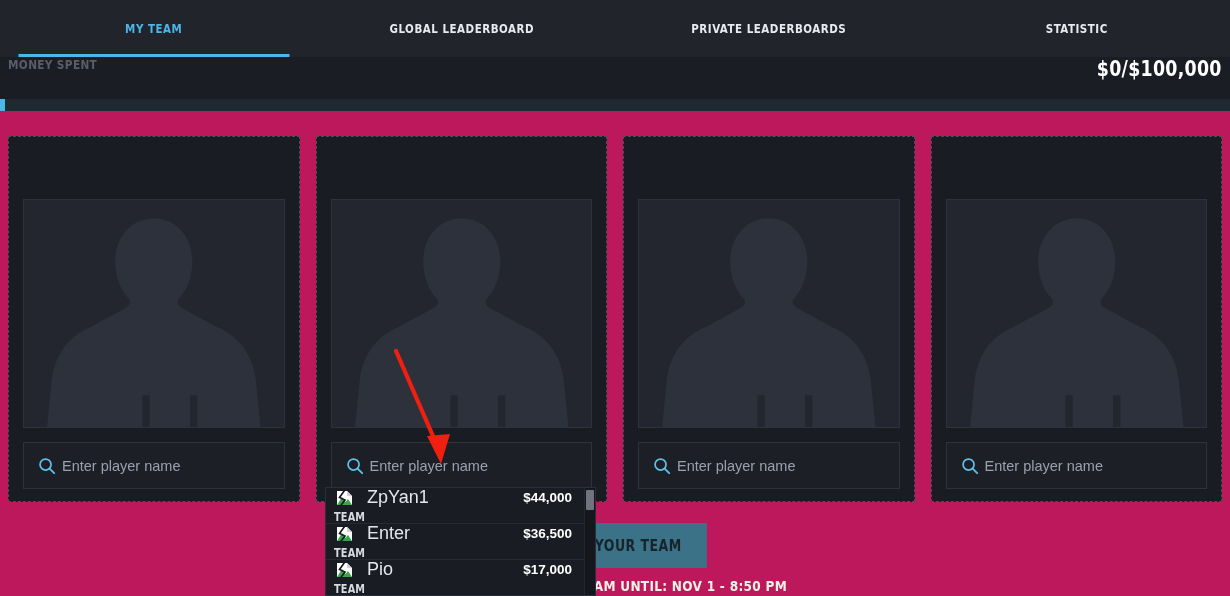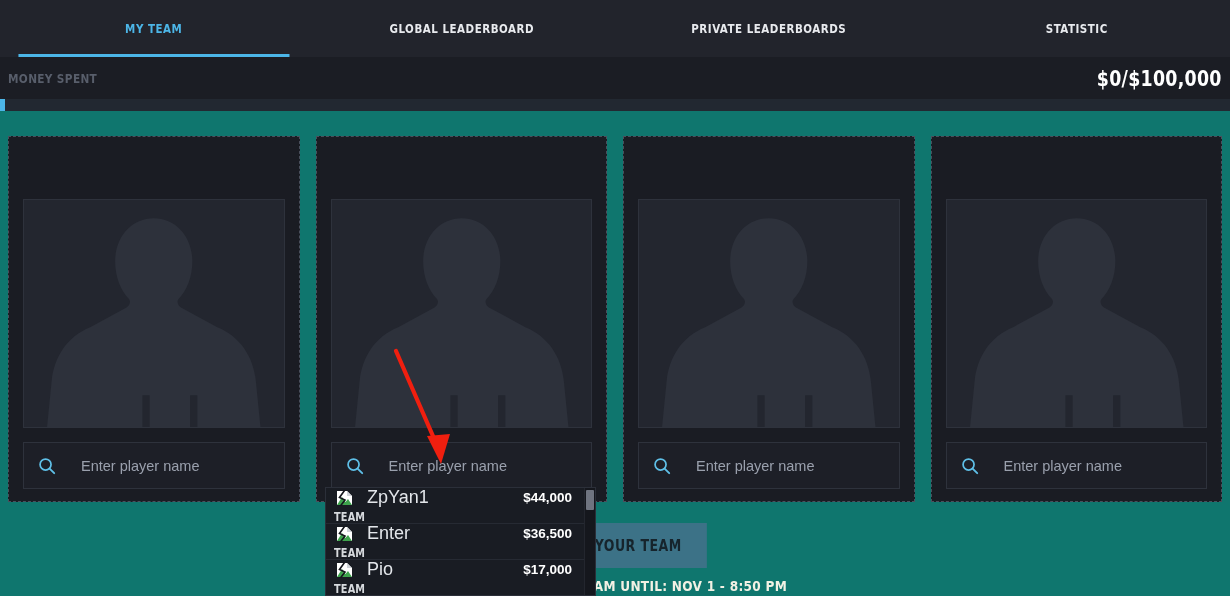--- a/index.html
+++ b/index.html
@@ -2,21 +2,21 @@
 <html><head>
 <meta charset="utf-8">
 <style>
   * { box-sizing: border-box; margin: 0; padding: 0; }
   html, body {
     width: 1230px; height: 596px;
     background: #1b1d24;
     font-family: "Liberation Sans", sans-serif;
     overflow: hidden;
   }
-  .app { position: relative; width: 1230px; height: 596px; background: #0f766e; }
+  .app { position: relative; width: 1230px; height: 596px; background: #be185d; }
 
   
   .tabbar {
     position: absolute; left: 0; top: 0; width: 1230px; height: 57px;
     background: #22242c;
     display: flex; align-items: stretch;
   }
   .tab {
     flex: 1 1 0; position: relative;
     display: flex; align-items: center; justify-content: center;
@@ -31,21 +31,21 @@
   .tab.active { color: #4cb6e8; }
   .tab.active:after {
     content: ""; position: absolute; left: 0; right: 0; bottom: 0;
     height: 3px; background: #4cb6e8;
   }
 
   
   .moneybar {
     position: absolute; left: 0; top: 57px; width: 1230px; height: 49px;
     background: #1b1d24;
-    display: flex; align-items: center; justify-content: space-between;
+    display: flex; justify-content: space-between;
     padding: 0 8px 6px 8px;
   }
   .money-label {
     color: #585e6b;
     font-family: "DejaVu Sans Condensed", "Liberation Sans Narrow", "Liberation Sans", sans-serif;
     font-size: 13px; font-weight: 700; letter-spacing: .4px; text-transform: uppercase;
     transform: scaleX(.9); transform-origin: left center;
   }
   .money-value {
     color: #ffffff;
@@ -85,21 +85,21 @@
     background: #23262f;
     position: relative; overflow: hidden;
     display: flex; align-items: flex-end; justify-content: center;
   }
   .avatar-svg { display: block; width: 100%; height: 100%; }
   .search-wrap {
     margin-top: 14px;
     height: 48px;
     border: 1px solid #2e323c;
     background: #1d1f27;
-    display: flex; align-items: center; gap: 25px;
+    display: flex; align-items: center; gap: 6px;
     padding: 6px 14px;
     cursor: text;
   }
   .search-icon { width: 18px; height: 18px; flex: 0 0 18px; display: block; }
   .search-input {
     flex: 1 1 auto; background: transparent; border: 0; outline: none;
     color: #c9cdd6; font-family: "Liberation Sans", sans-serif; font-size: 14.5px;
   }
   .search-input::placeholder { color: #9aa0ad; opacity: 1; }
 

